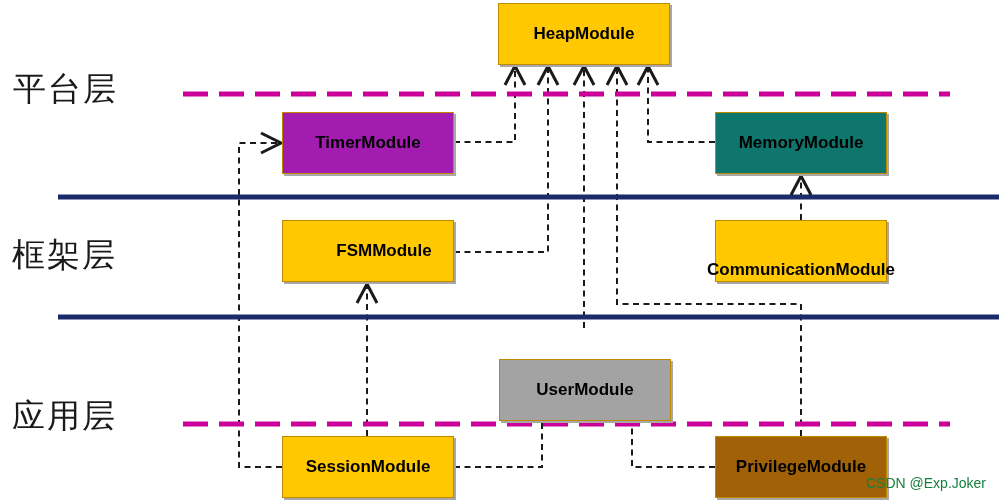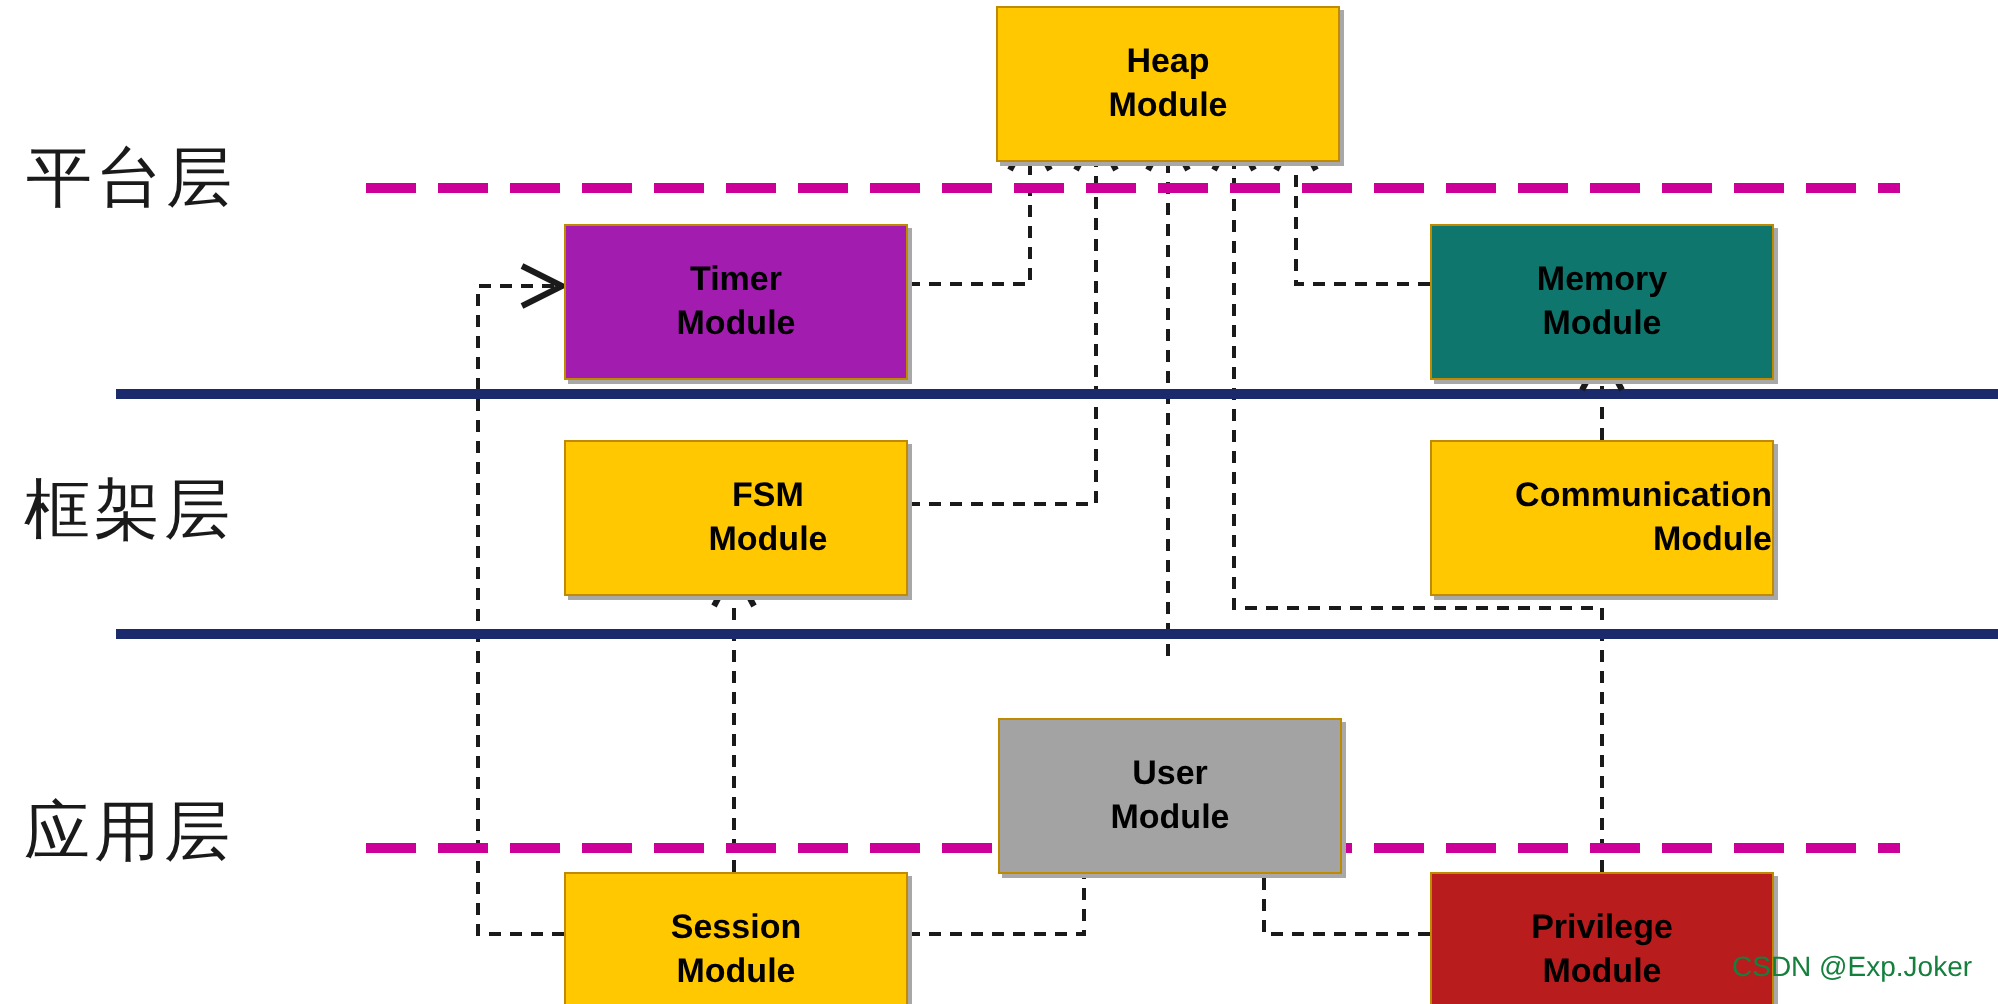--- a/index.html
+++ b/index.html
@@ -4,24 +4,24 @@
 <style>
   html,body{margin:0;padding:0;background:#fff;}
   .canvas{
     position:relative;width:999px;height:502px;background:#ffffff;overflow:hidden;
     font-family:"Liberation Sans","DejaVu Sans",sans-serif;
   }
   .connector-layer{position:absolute;left:0;top:0;width:999px;height:502px;}
   .conn{fill:none;stroke:#1a1a1a;stroke-width:2;stroke-dasharray:6 4.5;}
   .arrowhead{fill:none;stroke:#1a1a1a;stroke-width:3;stroke-linejoin:miter;}
   .module{
-    position:absolute;width:172px;height:78px;
+    position:absolute;width:172px;height:62px;
     background:#FFC800;border:1px solid #C08A00;
     box-shadow:2px 2px 0 #A8A8A8;
-    display:flex;flex-direction:column;justify-content:center;align-items:center;
+    display:flex;flex-direction:row;justify-content:center;align-items:center;
     font-weight:bold;font-size:17px;line-height:1.32;color:#000;
     text-align:center;box-sizing:border-box;
   }
   #m-heap{left:498px;top:3px;}
   #m-timer{left:282px;top:112px;}
   #m-memory{left:715px;top:112px;}
   #m-fsm{left:282px;top:220px;padding-left:32px;}
   #m-communication{left:715px;top:220px;}
   #m-user{left:499px;top:328px;}
   #m-session{left:282px;top:436px;}
@@ -100,20 +100,20 @@
     <div>Module</div>
   </div>
   <div class="module" id="m-user" style="background: #a3a3a3; border-color: rgb(192, 138, 0); box-shadow: rgb(168, 168, 168) 2px 2px 0px; margin-top: 31px;">
     <div>User</div>
     <div>Module</div>
   </div>
   <div class="module" id="m-session" style="background: rgb(255, 200, 0); border-color: rgb(192, 138, 0); box-shadow: rgb(168, 168, 168) 2px 2px 0px;">
     <div>Session</div>
     <div>Module</div>
   </div>
-  <div class="module" id="m-privilege" style="background: #b91c1c; border-color: rgb(192, 138, 0); box-shadow: rgb(168, 168, 168) 2px 2px 0px;">
+  <div class="module" id="m-privilege" style="background: #a16207; border-color: rgb(192, 138, 0); box-shadow: rgb(168, 168, 168) 2px 2px 0px;">
     <div>Privilege</div>
     <div>Module</div>
   </div>
 
   <div class="watermark" style="color: #15803d;">CSDN @Exp.Joker</div>
 
 </div>
 
 </body></html>

